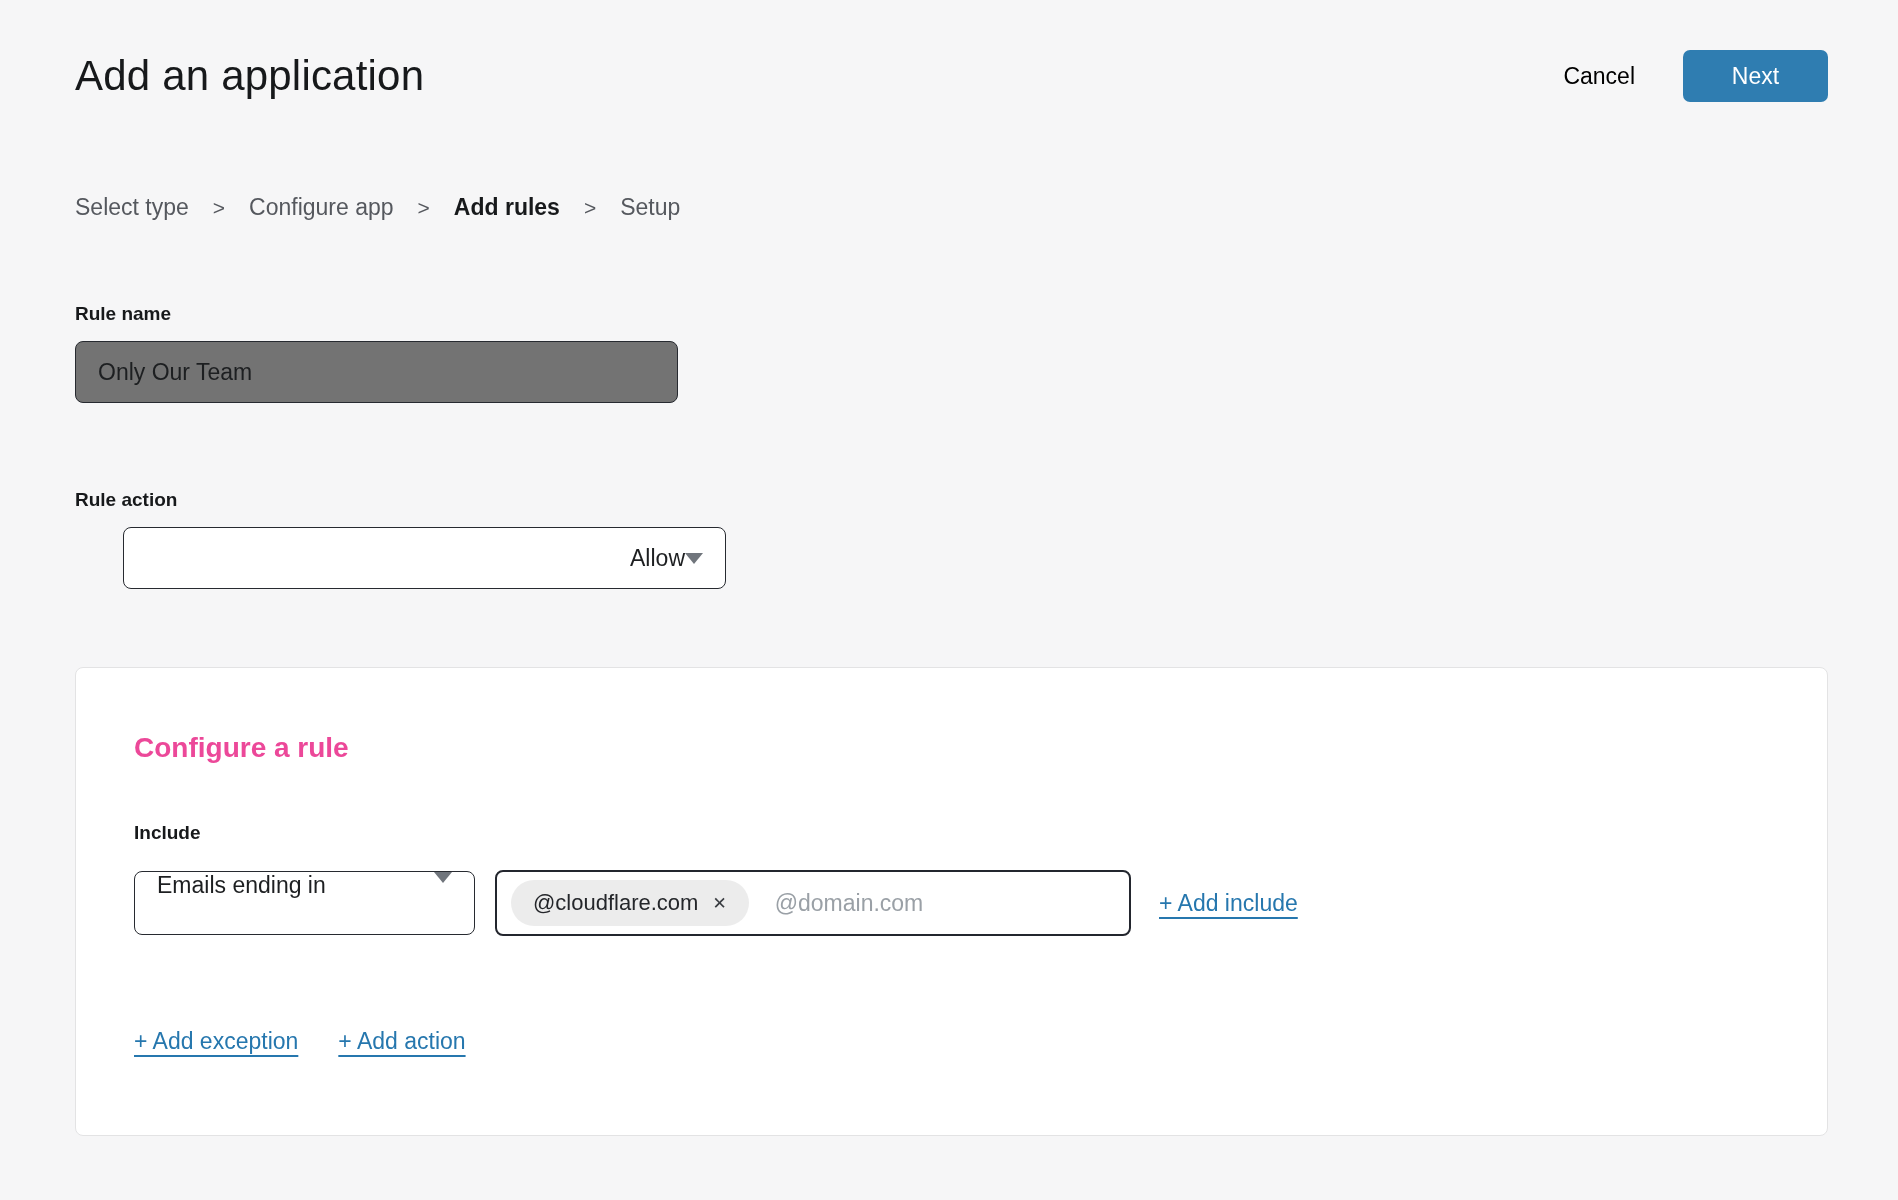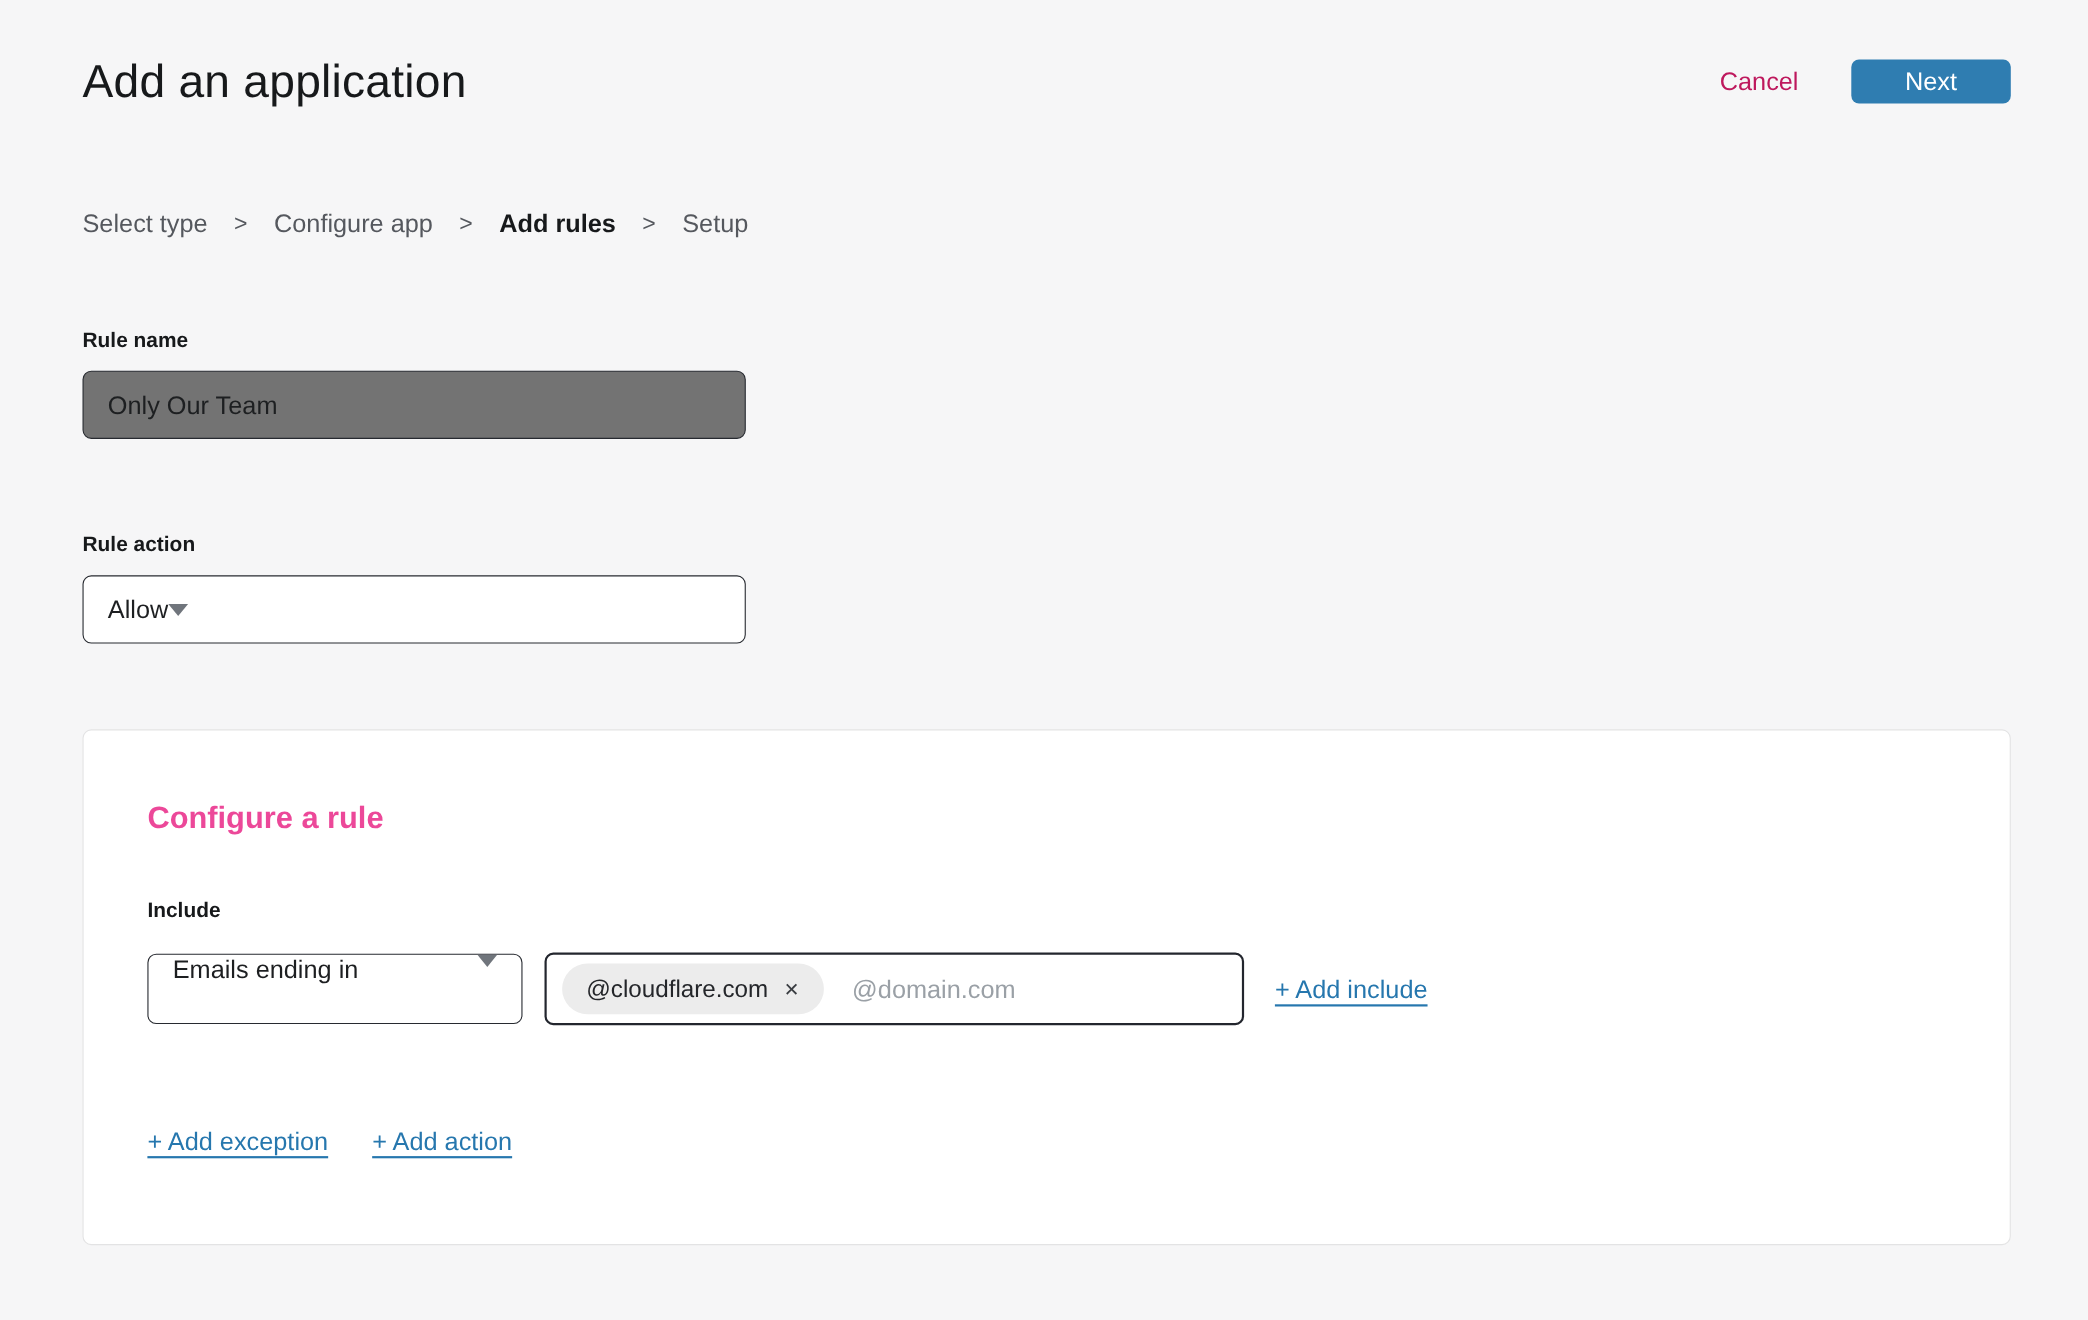--- a/index.html
+++ b/index.html
@@ -15,25 +15,25 @@
   
   .header {
     padding-top: 50px;
     display: flex; justify-content: space-between; align-items: center;
   }
   .page-title {
     font-size: 42px; font-weight: 300; letter-spacing: 0.2px; color: #17191b;
   }
   .header-actions { display: flex; align-items: center; gap: 48px; }
   .cancel-link {
-    font-size: 23px; color: #be185d; cursor: pointer; background: none; border: none;
+    font-size: 23px; color: #000000; cursor: pointer; background: none; border: none;
     font-family: inherit;
   }
   .next-btn {
-    min-width: 145px; height: 40px; padding: 0 40px;
+    min-width: 145px; height: 52px; padding: 0 40px;
     background: #2f7db1; color: #ffffff; border: none; border-radius: 7px;
     font-size: 23px; font-family: inherit; cursor: pointer;
   }
 
   
   .breadcrumb {
     margin-top: 92px;
     display: flex; align-items: center; gap: 24px;
     font-size: 23px; color: #55585e;
   }
@@ -58,22 +58,22 @@
     border: 1px solid #272a30; border-radius: 8px;
     outline: none;
   }
 
   .select-box {
     margin-top: 16px;
     width: 603px; height: 62px;
     padding: 0 22px;
     background: #ffffff;
     border: 1px solid #272a30; border-radius: 8px;
-    display: flex; align-items: center; justify-content: flex-start;
-    font-size: 23px; cursor: pointer;
+    display: flex; align-items: center; justify-content: flex-end;
+    font-size: 23px; cursor: pointer; margin-left: 48px;
   }
   .caret-down {
     width: 0; height: 0;
     border-left: 9px solid transparent;
     border-right: 9px solid transparent;
     border-top: 11px solid #70757c;
   }
 
   
   .card {

